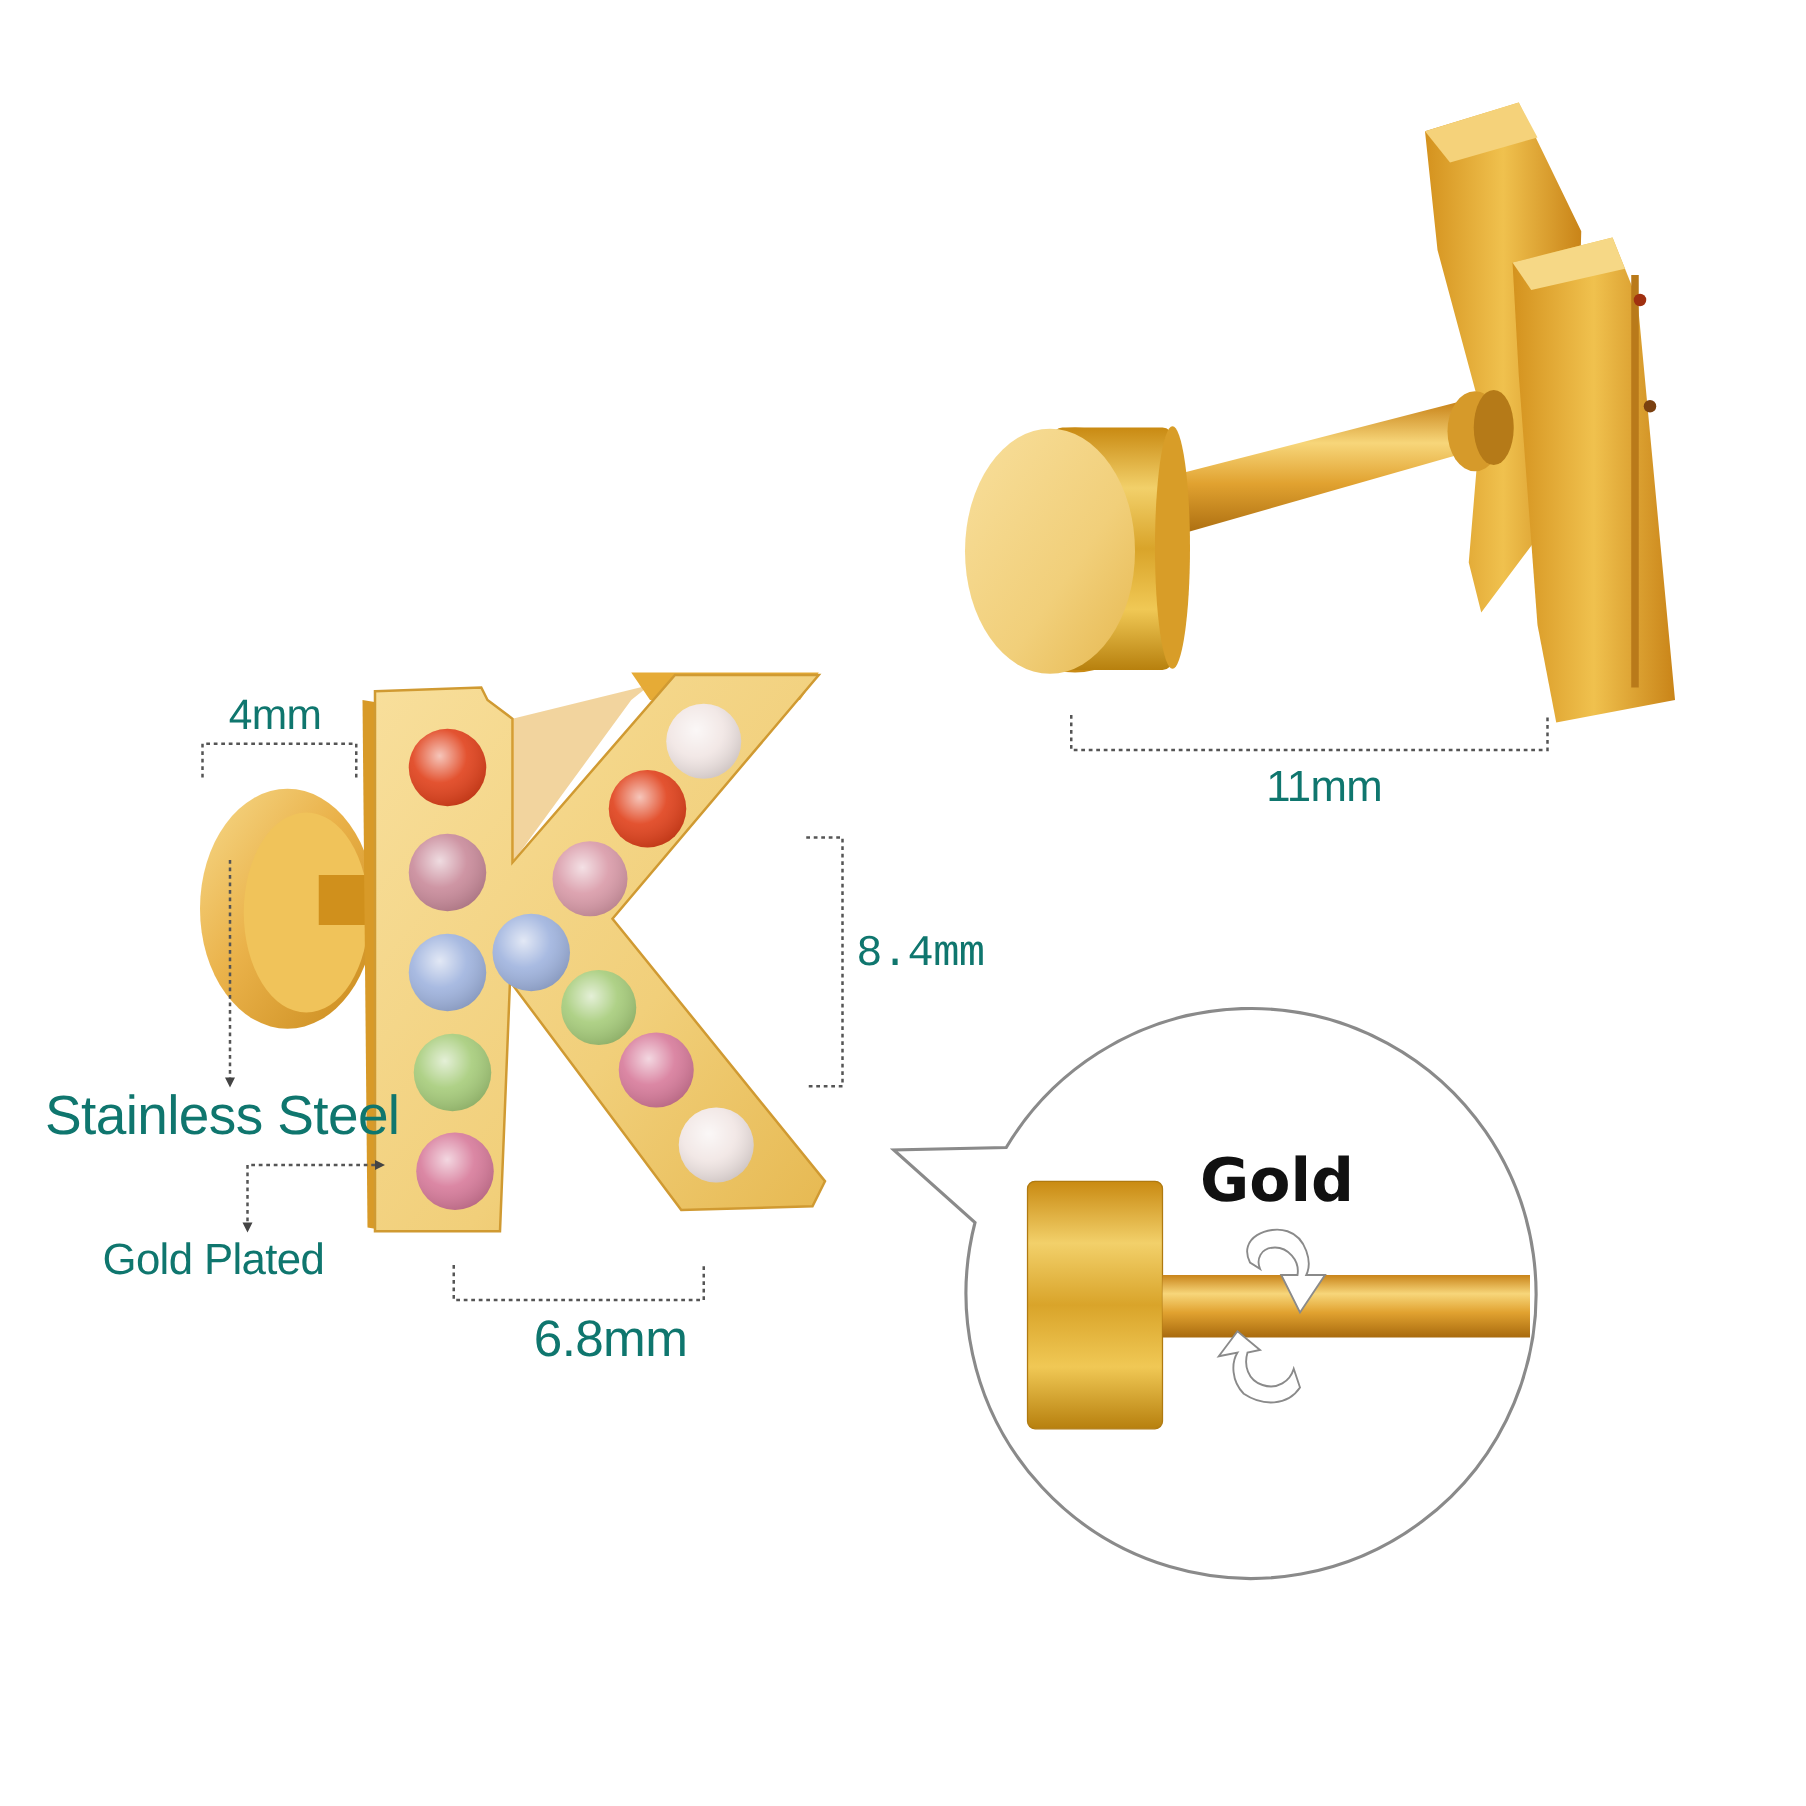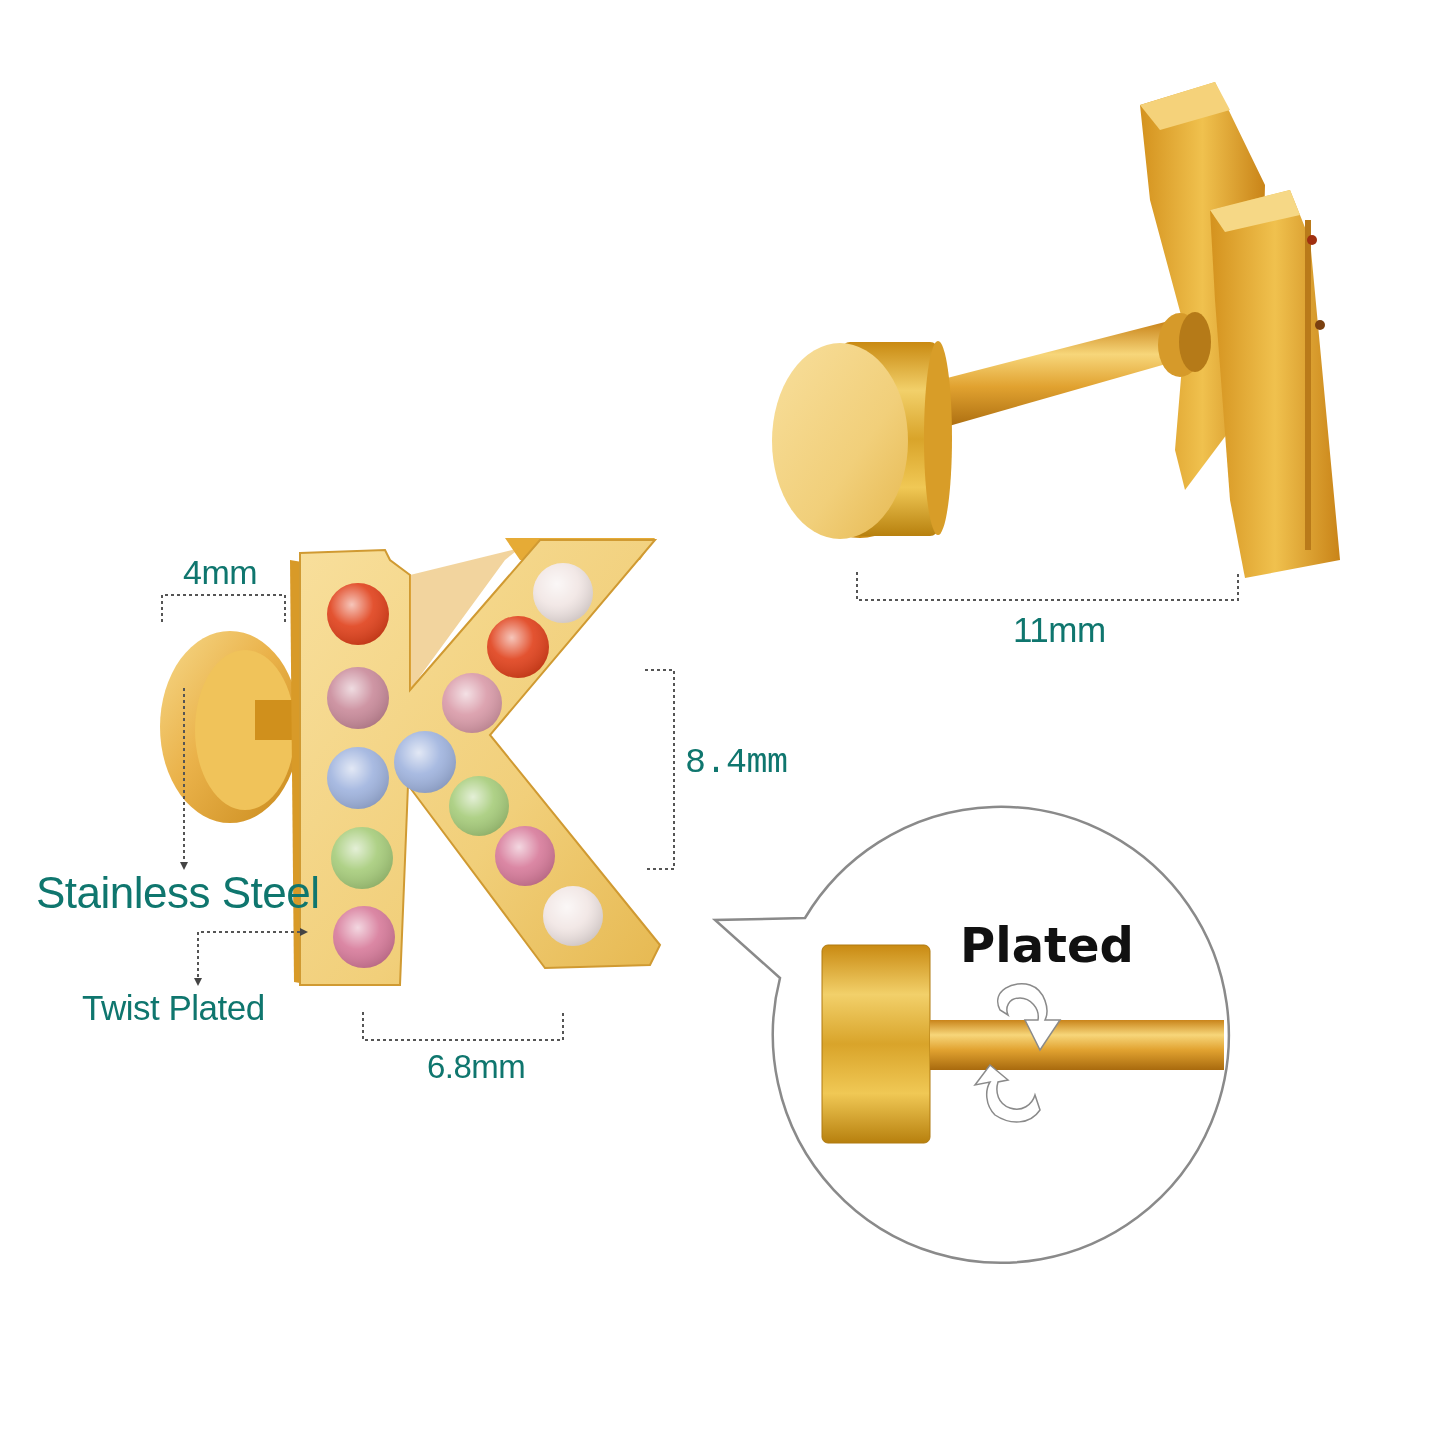--- a/index.html
+++ b/index.html
@@ -1,21 +1,21 @@
 <!DOCTYPE html>
 <html><head>
 <meta charset="utf-8">
 <style>
   html,body{margin:0;padding:0;background:#ffffff;}
   body{width:1445px;height:1445px;position:relative;overflow:hidden;font-family:"Liberation Sans","DejaVu Sans",sans-serif;}
   .label{position:absolute;color:#0f766e;font-weight:normal;letter-spacing:-0.5px;white-space:nowrap;}
   .lbl-4mm{left:183px;top:553px;font-size:34px;}
   .lbl-ss{left:36px;top:868px;font-size:44px;}
   .lbl-gp{left:82px;top:988px;font-size:35px;}
-  .lbl-68{left:427px;top:1048px;font-size:33px;}
+  .lbl-68{left:427px;top:1048px;font-size:41px;}
   .lbl-84{left:685px;top:743px;font-size:35px;font-family:Liberation Mono, monospace;}
   .lbl-11{left:1013px;top:610px;font-size:35px;text-align:center;}
   .twist{position:absolute;left:960px;top:917px;font-size:48px;font-weight:bold;color:#111111;font-family:"DejaVu Sans",sans-serif;}
   svg.layer{position:absolute;left:0;top:0;}
 </style>
 </head>
 <body>
 
 <svg class="layer" width="1445" height="1445" viewBox="0 0 1445 1445">
   <defs>
@@ -138,17 +138,17 @@
 
     <g fill="#ffffff" stroke="#8a8a8a" stroke-width="1.5">
       <path d="M 1000,1010 C 990,990 1015,980 1030,985 C 1045,990 1050,1010 1045,1020 L 1060,1020 L 1040,1050 L 1025,1020 L 1038,1020 C 1040,1008 1030,998 1020,998 C 1008,998 1005,1008 1008,1015 Z"></path>
       <path d="M 1040,1110 C 1030,1125 1010,1125 995,1115 C 985,1105 985,1090 990,1082 L 975,1085 L 990,1065 L 1008,1080 L 998,1082 C 995,1092 998,1104 1010,1108 C 1022,1112 1032,1105 1035,1095 Z"></path>
     </g>
   </g>
 </svg>
 
 <div class="label lbl-4mm">4mm</div>
 <div class="label lbl-ss">Stainless Steel</div>
-<div class="label lbl-gp">Twist Plated</div>
+<div class="label lbl-gp">Gold Plated</div>
 <div class="label lbl-68">6.8mm</div>
 <div class="label lbl-84">8.4mm</div>
 <div class="label lbl-11">11mm</div>
-<div class="twist">Plated</div>
+<div class="twist">Gold</div>
 
 </body></html>

